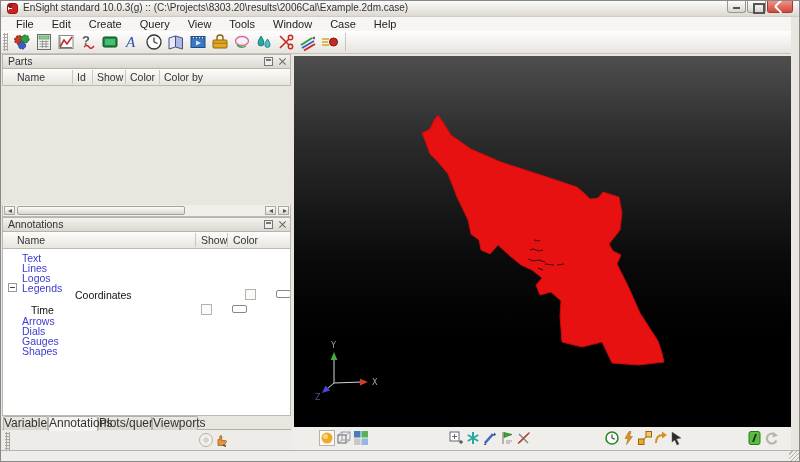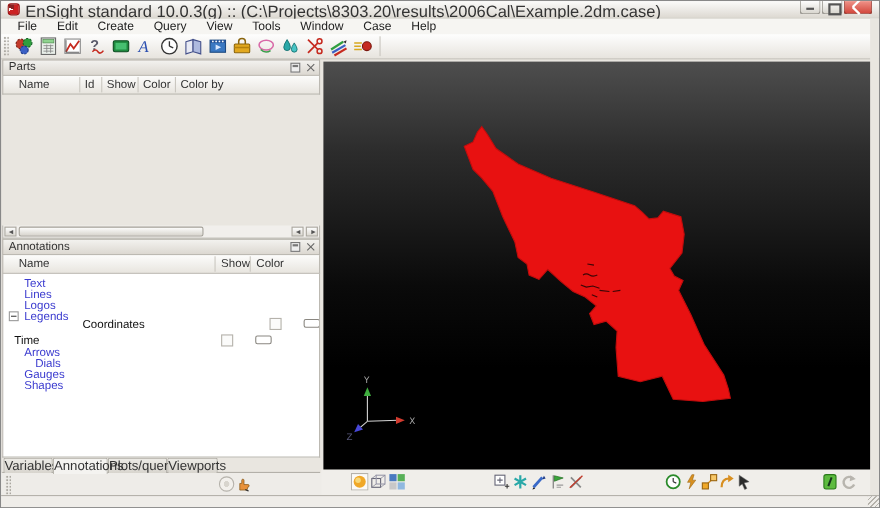--- a/index.html
+++ b/index.html
@@ -3,21 +3,21 @@
 <meta charset="utf-8">
 <style>
   * { margin:0; padding:0; box-sizing:border-box; }
   html,body { width:800px; height:462px; }
   body { font-family:"Liberation Sans", sans-serif; background:#c9c6c0; overflow:hidden; }
   .win { position:relative; width:800px; height:462px; background:#e9e6e0; border:1px solid #888; overflow:hidden; }
 
   
   .titlebar { position:absolute; left:0; top:0; width:800px; height:16px;
     background:linear-gradient(#fbfbfa,#ddd9d2); border-bottom:1px solid #cfccc5;
-    font-size:15px; color:#333; }
+    font-size:10px; color:#333; }
   .app-logo { position:absolute; left:6px; top:2px; width:11px; height:11px; border-radius:3px;
     background:conic-gradient(#c22 0 70%, #fff 70% 80%, #822 80% 100%); border:1px solid #911; }
   .title-text { position:absolute; left:22px; top:1px; white-space:nowrap; }
   .winbtns { position:absolute; right:8px; top:0; display:flex; }
   .wbtn { width:19px; height:12px; border:1px solid #9a9791; border-top:none; background:linear-gradient(#fdfdfd,#d9d6cf);
     margin-left:1px; position:relative; border-radius:0 0 3px 3px; }
   .wbtn-close { width:26px; background:linear-gradient(#ef9288,#d2473c); border-color:#9c3d34; }
   .wbtn-min:after { content:""; position:absolute; left:5px; right:5px; bottom:3px; border-bottom:2px solid #555; }
   .wbtn-max:after { content:""; position:absolute; left:5px; top:2px; width:8px; height:7px; border:2px solid #555; }
   .wbtn-close:before,.wbtn-close:after { content:""; position:absolute; left:8px; top:1px; width:9px; height:9px; }
@@ -279,28 +279,28 @@
     <div class="trow" style="top:33px;">
       <span class="expander" style="left:5px; top:1px;"></span>
       <span class="tlink" style="position:absolute; left:19px;">Legends</span>
     </div>
     <div class="trow" style="top:40px;margin-left:44px;">
       <span class="tplain" style="position:absolute; left:28px;">Coordinates</span>
       <span class="checkbox" style="left:198px; top:0;"></span>
       <span class="swatch-outline" style="left:229px; top:1px;"></span>
     </div>
     <div class="trow" style="top:55px;">
-      <span class="tplain" style="position:absolute; left:10px;">Time</span>
+      <span class="tplain" style="position:absolute; left:28px;">Time</span>
       <span class="checkbox" style="left:198px; top:0;"></span>
       <span class="swatch-outline" style="left:229px; top:1px;"></span>
     </div>
     <div class="trow" style="top:66px;">
         <span class="tlink" style="position:absolute; left:19px;">Arrows</span>
       </div>
-    <div class="trow" style="top:76px;margin-left:10px;">
+    <div class="trow" style="top:76px;">
         <span class="tlink" style="position:absolute; left:19px;">Dials</span>
       </div>
     <div class="trow" style="top:86px;">
         <span class="tlink" style="position:absolute; left:19px;">Gauges</span>
       </div>
     <div class="trow" style="top:96px;">
         <span class="tlink" style="position:absolute; left:19px;">Shapes</span>
       </div>
   </div>
 

